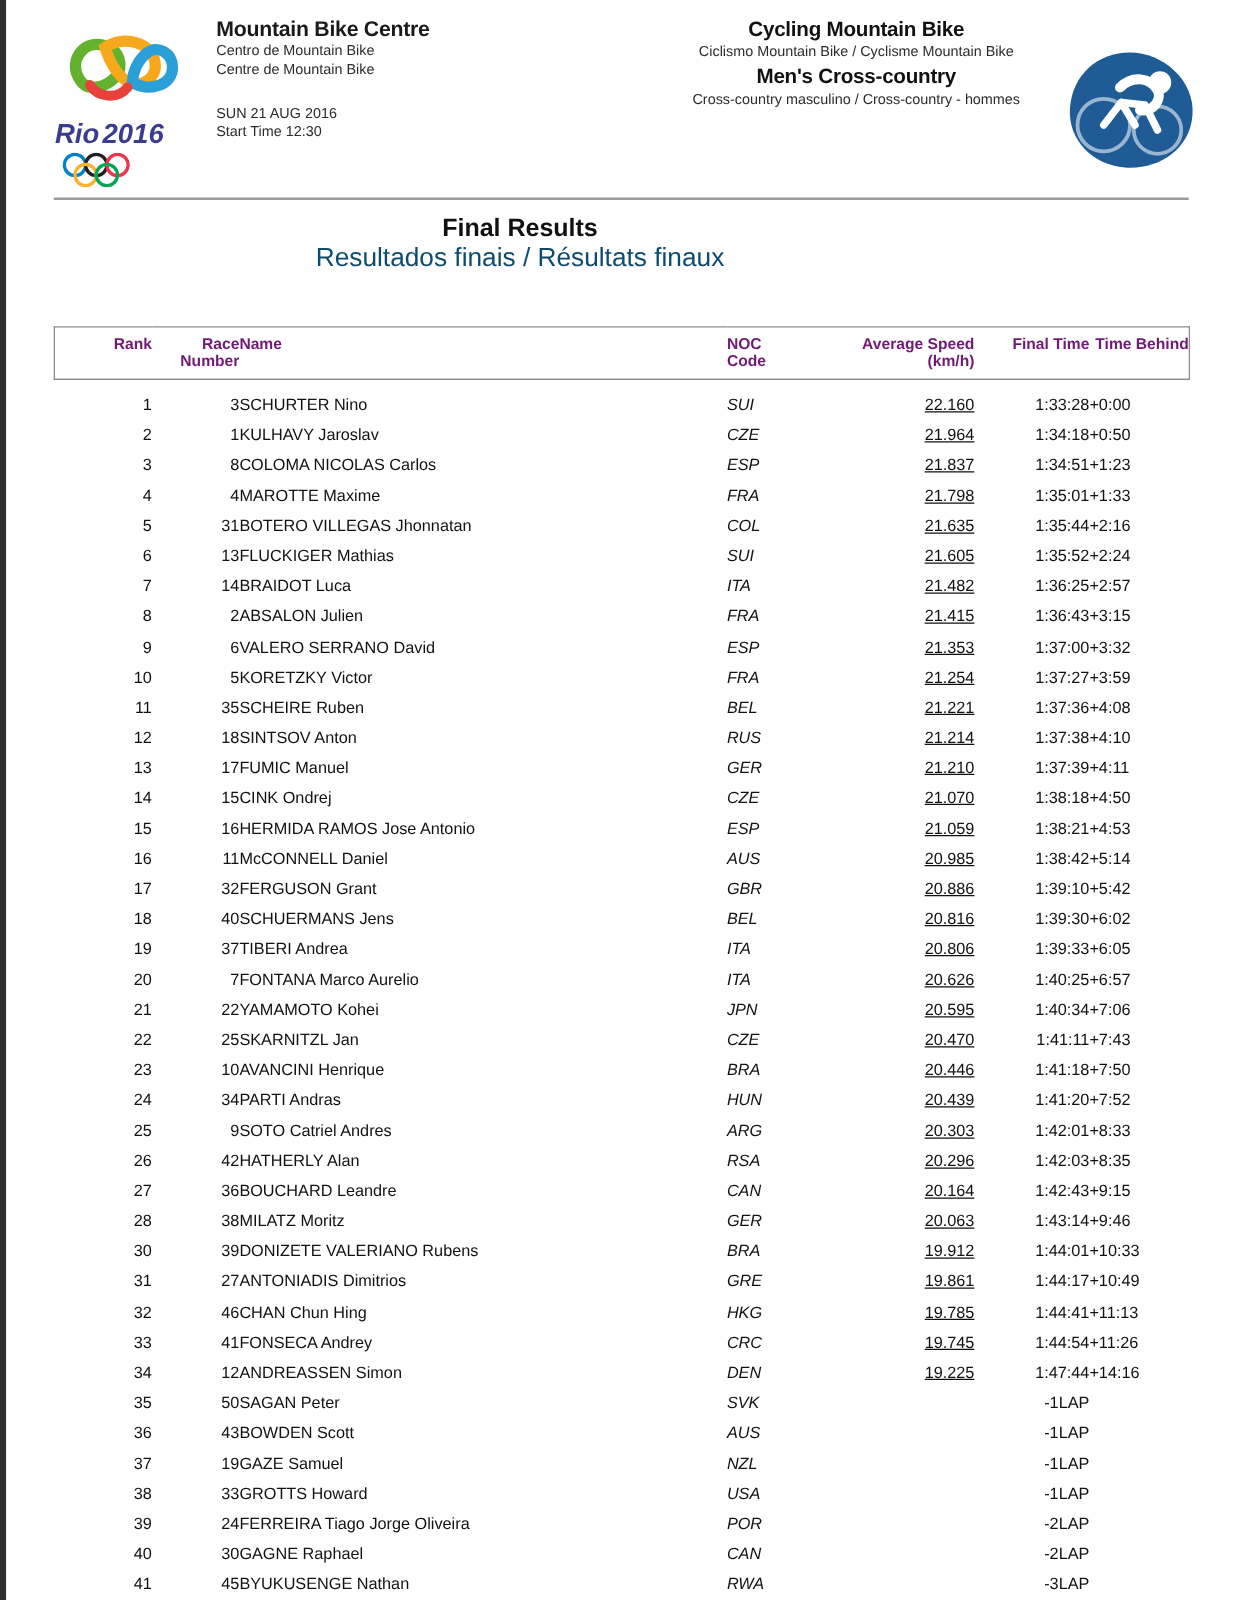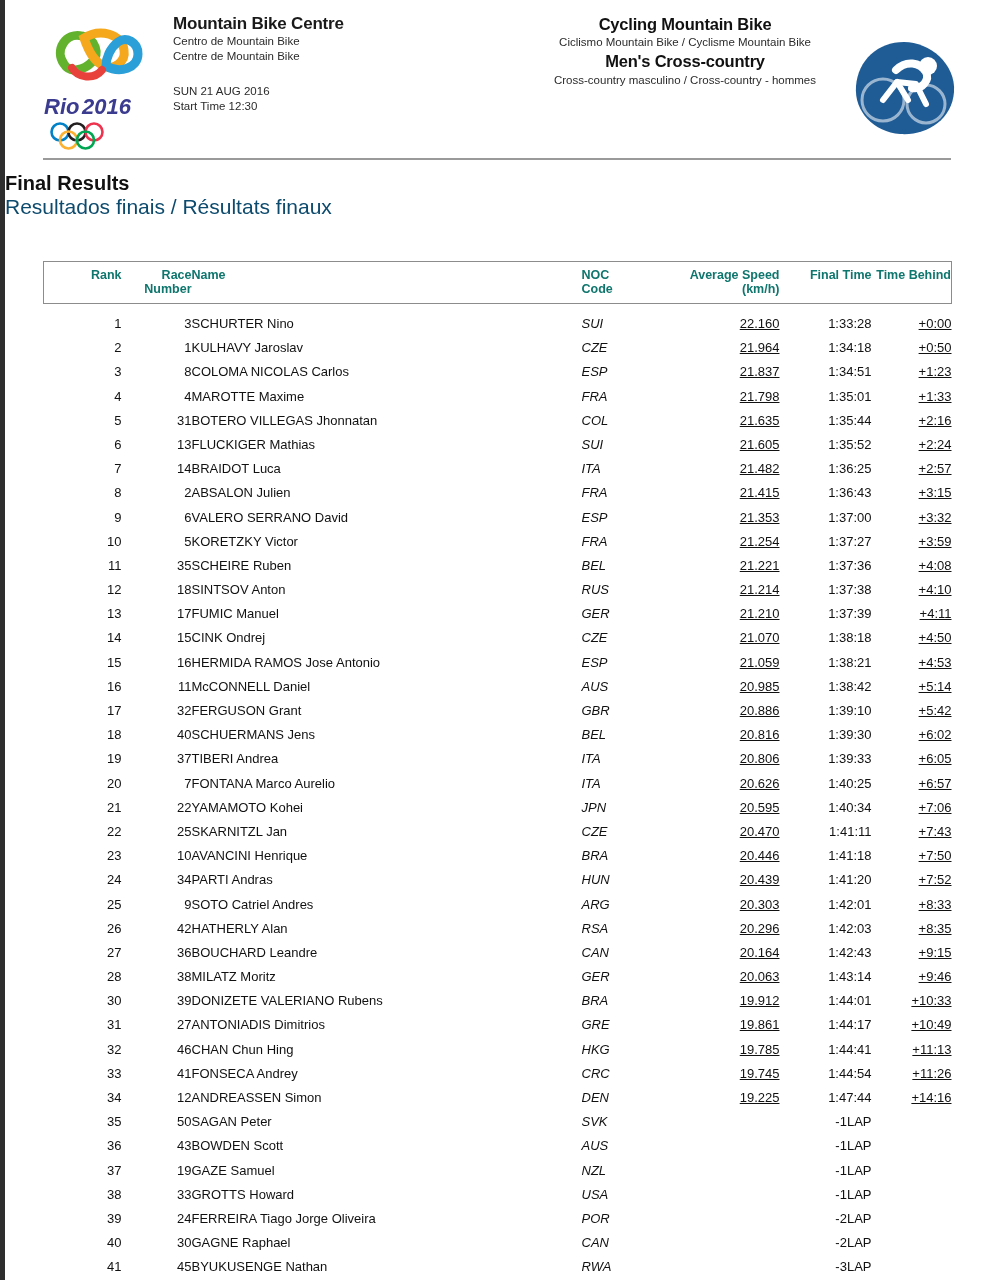--- a/index.html
+++ b/index.html
@@ -117,21 +117,21 @@
     height: 2px;
     background: #9a9a9a;
   }
 
   
   .doc-title-wrap {
     position: absolute;
     left: 0;
     top: 170px;
     width: 822px;
-    text-align: left;
+    text-align: center;
   }
   .doc-title {
     font-size: 20px;
     font-weight: bold;
     line-height: 26px;
     letter-spacing: 0px;
   }
   .doc-subtitle {
     font-size: 21px;
     line-height: 22px;
@@ -151,21 +151,21 @@
     table-layout: fixed;
   }
   table.results thead th {
     border-top: 1.5px solid #8c8c8c;
     border-bottom: 1.5px solid #8c8c8c;
     font-size: 12.5px;
     font-weight: bold;
     line-height: 14px;
     padding: 6px 0 7px 0;
     vertical-align: top;
-    color: #0f766e;
+    color: #701a75;
   }
   thead th:first-child { border-left: 1.5px solid #8c8c8c; }
   thead th:last-child  { border-right: 1.5px solid #8c8c8c; }
 
   .col-rank  { width: 78px; }
   .col-bib   { width: 70px; }
   .col-name  { width: 390px; }
   .col-noc   { width: 86px; }
   .col-speed { width: 112px; }
   .col-time  { width: 92px; }
@@ -185,21 +185,21 @@
     padding: 4.6px 0;
     color: #111;
     border: 0;
   }
   td.c-rank  { text-align: right; padding-right: 10px; }
   td.c-bib   { text-align: right; padding-right: 8px; }
   td.c-name  { text-align: left;  padding-left: 10px; white-space: nowrap; }
   td.c-noc   { text-align: left;  padding-left: 4px; font-style: italic; }
   td.c-speed { text-align: right; padding-right: 4px; text-decoration: underline; }
   td.c-time  { text-align: right; padding-right: 6px; }
-  td.c-gap   { text-align: right; padding-right: 12px; text-decoration: underline; }
+  td.c-gap   { padding-right: 12px; }
 
   tbody tr:first-child td { padding-top: 12px; }
 </style>
 </head>
 <body>
 
 <div class="page-edge-left"></div>
 
 <div class="page">
 

